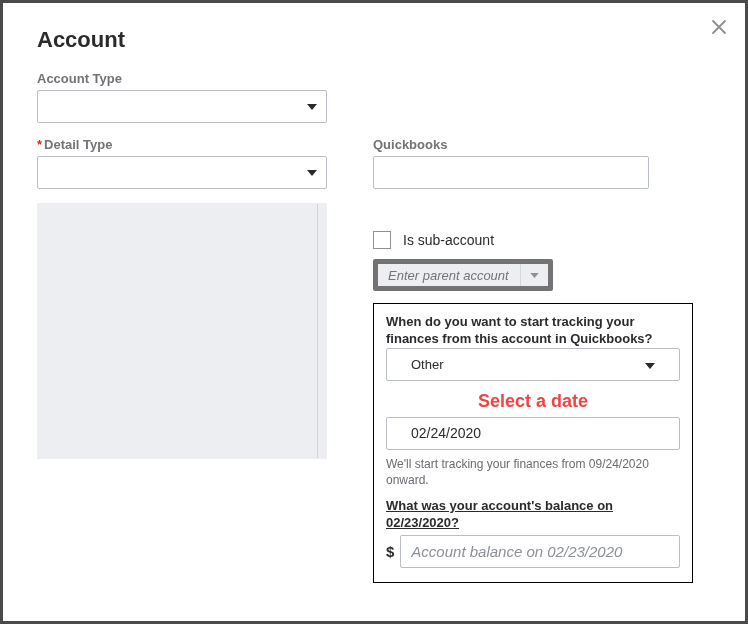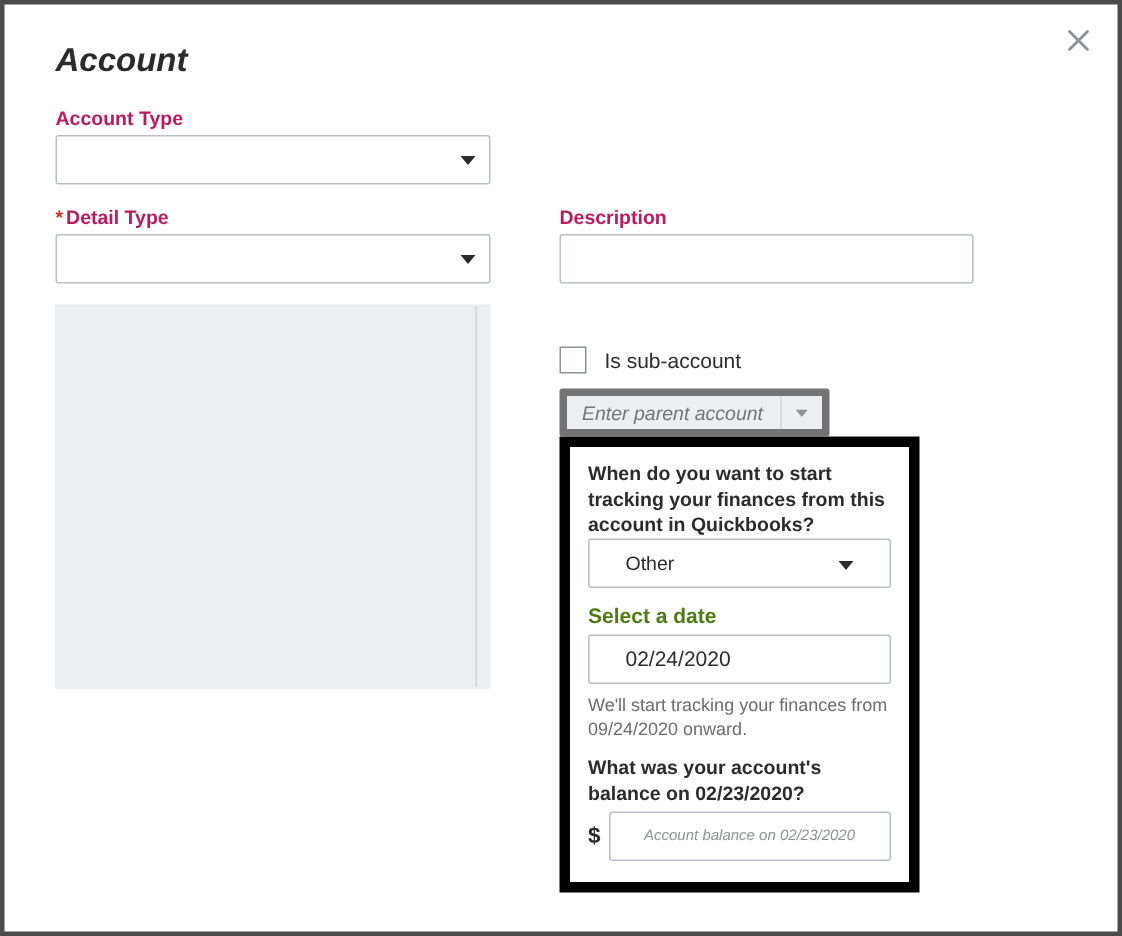--- a/index.html
+++ b/index.html
@@ -28,33 +28,32 @@
       display: flex;
       align-items: center;
       justify-content: center;
     }
     .close-btn svg { width: 18px; height: 18px; }
     h1 {
       font-size: 22px;
       font-weight: 700;
       color: #2b2b2b;
       margin-bottom: 18px;
-      font-style: italic;
     }
     .row {
       display: flex;
       gap: 46px;
       margin-bottom: 14px;
     }
     .col-left { width: 290px; flex-shrink: 0; }
     .col-right { width: 276px; flex-shrink: 0; }
     .field-label {
       font-size: 13px;
       font-weight: 600;
-      color: #be185d;
+      color: #737373;
       margin-bottom: 4px;
       display: block;
     }
     .required::before {
       content: "*";
       color: #d52b1e;
       margin-right: 2px;
     }
     .select-wrap {
       position: relative;
@@ -128,23 +127,23 @@
       background: #eceef1;
       border: none;
       border-left: 1px solid #d4d7dc;
       display: flex;
       align-items: center;
       justify-content: center;
       color: #8d9096;
       cursor: pointer;
     }
     .highlight-box {
-      border: 7px solid #000000;
+      border: 1px solid #000000;
       padding: 10px 12px 14px 12px;
-      margin-top: 0;
+      margin-top: 12px;
     }
     .q-heading {
       font-size: 13px;
       font-weight: 700;
       color: #2b2b2b;
       line-height: 1.3;
     }
     .link {
       color: #0077c5;
       font-size: 12px;
@@ -162,24 +161,25 @@
       font-size: 13px;
       color: #2b2b2b;
       background: #fff;
       display: flex;
       align-items: center;
       justify-content: space-between;
       cursor: pointer;
       margin-bottom: 10px;
     }
     .sub-label {
-      font-size: 14px;
+      font-size: 18px;
       font-weight: 700;
-      color: #4d7c0f;
+      color: #ef4444;
       margin-bottom: 5px;
+      text-align: center;
     }
     .date-input {
       width: 100%;
       height: 33px;
       border: 1px solid #babec5;
       border-radius: 2px;
       padding: 0 24px;
       font-size: 14px;
       color: #2b2b2b;
       background: #fff;
@@ -199,22 +199,22 @@
     .dollar {
       font-size: 15px;
       font-weight: 700;
       color: #2b2b2b;
     }
     .balance-input {
       flex: 1;
       height: 33px;
       border: 1px solid #babec5;
       border-radius: 2px;
-      padding: 0 22px;
-      font-size: 10px;
+      padding: 0 10px;
+      font-size: 15px;
       font-style: italic;
       color: #8d9096;
       background: #fff;
     }
     .balance-input::placeholder { color: #8d9096; font-style: italic; }
   </style>
 </head>
 <body>
 
 <div class="modal">
@@ -246,32 +246,32 @@
       <div class="select-wrap">
         <div class="select"></div>
         <span class="caret">
             <svg viewBox="0 0 10 6">
               <path d="M0 0 L5 6 L10 0 Z" fill="currentColor"></path>
             </svg>
           </span>
       </div>
     </div>
     <div class="col-right">
-      <label class="field-label">Description</label>
+      <label class="field-label">Quickbooks</label>
       <input class="text-input" type="text" style="">
     </div>
   </div>
 
   <div class="row" style="margin-bottom:0;">
     <div class="col-left">
       <div class="greybox">
         <div class="greybox-inner"></div>
       </div>
     </div>
-    <div class="col-right" style="width:240px;">
+    <div class="col-right" style="width:320px;">
       <div class="checkbox-row">
         <div class="checkbox"></div>
         <span class="cb-label">Is sub-account</span>
       </div>
       <div class="combobox">
         <input class="cb-input" disabled="" placeholder="Enter parent account" style="">
         <button class="cb-btn">
           <svg viewBox="0 0 10 6" width="9" height="5">
               <path d="M0 0 L5 6 L10 0 Z" fill="currentColor"></path>
             </svg>
@@ -282,21 +282,21 @@
         <div class="q-heading">When do you want to start tracking your finances from this account in Quickbooks?</div>
         <div class="hl-select">
           <span>Other</span>
           <span><svg viewBox="0 0 10 6" width="10" height="6">
                 <path d="M0 0 L5 6 L10 0 Z" fill="#2b2b2b"></path>
               </svg></span>
         </div>
         <div class="sub-label">Select a date</div>
         <input class="date-input" type="text" value="02/24/2020" style="">
         <div class="helper">We'll start tracking your finances from 09/24/2020 onward.</div>
-        <div class="q-heading" style="margin-bottom:3px;">What was your account's balance on 02/23/2020?</div>
+        <div class="q-heading" style="margin-bottom:3px;text-decoration:underline;">What was your account's balance on 02/23/2020?</div>
         <div class="balance-row">
           <span class="dollar">$</span>
           <input class="balance-input" type="text" placeholder="Account balance on 02/23/2020" style="">
         </div>
       </div>
     </div>
   </div>
 </div>
 
 </body></html>

